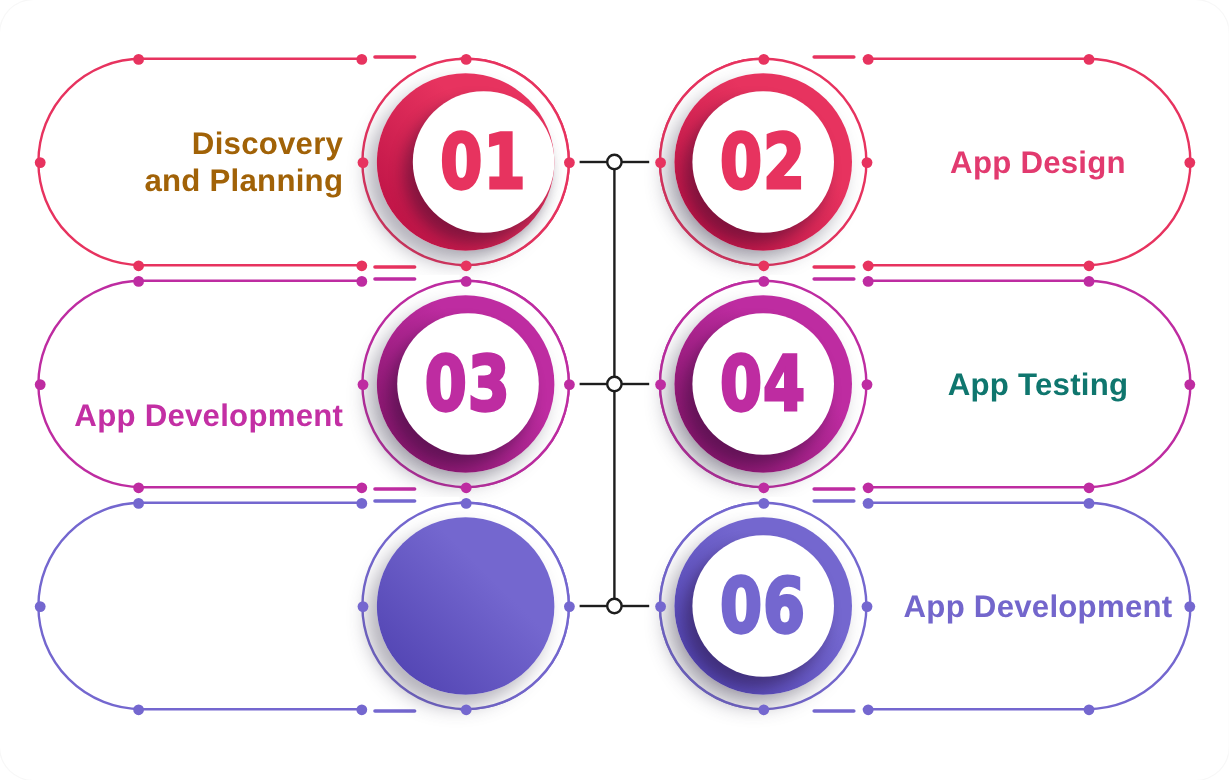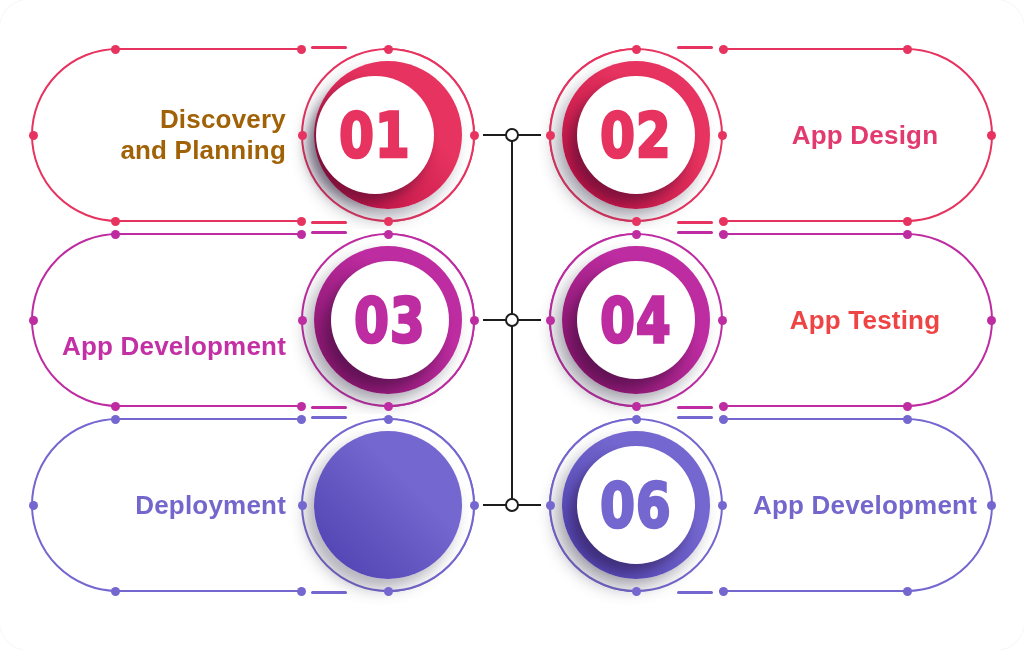--- a/index.html
+++ b/index.html
@@ -134,21 +134,21 @@
   <div class="node" style="left:505px; top:313px;"></div>
   <div class="node" style="left:505px; top:498px;"></div>
 
 <div class="pill" style="left: 31px; top: 48px; width: 444px; height: 174px; border-color: rgb(231, 51, 95);"></div>
     <div class="gap-cover" style="left: 305px; top: 44px; width: 78px; height: 7px;"></div>
     <div class="gap-cover" style="left: 305px; top: 219px; width: 78px; height: 7px;"></div>
     <div class="dash" style="left: 311px; top: 45.8px; width: 36px; background: rgb(231, 51, 95);"></div>
     <div class="dash" style="left: 311px; top: 220.8px; width: 36px; background: rgb(231, 51, 95);"></div>
     <div class="thin-ring" style="left: 301px; top: 48px; border-color: rgb(231, 51, 95);"></div>
     <div class="thick-ring" style="left: 314px; top: 61px; background: linear-gradient(225deg, rgb(231, 51, 95) 35%, rgb(185, 15, 67) 95%);"></div>
-    <div class="inner-circle" style="left: 316px; top: 76px;">
+    <div class="inner-circle" style="left: 344px; top: 76px;">
       <span class="step-number" style="color: rgb(231, 51, 95);">01</span>
     </div>
     <div class="dot" style="left: 28.5px; top: 130.5px; background: rgb(231, 51, 95);"></div>
     <div class="dot" style="left: 110.5px; top: 44.5px; background: rgb(231, 51, 95);"></div>
     <div class="dot" style="left: 296.5px; top: 44.5px; background: rgb(231, 51, 95);"></div>
     <div class="dot" style="left: 110.5px; top: 216.5px; background: rgb(231, 51, 95);"></div>
     <div class="dot" style="left: 296.5px; top: 216.5px; background: rgb(231, 51, 95);"></div>
     <div class="dot" style="left: 297.5px; top: 130.5px; background: rgb(231, 51, 95);"></div>
     <div class="dot" style="left: 469.5px; top: 130.5px; background: rgb(231, 51, 95);"></div>
     <div class="dot" style="left: 383.5px; top: 44.5px; background: rgb(231, 51, 95);"></div>
@@ -213,42 +213,39 @@
     </div>
     <div class="dot" style="left: 986.5px; top: 315.5px; background: rgb(190, 44, 161);"></div>
     <div class="dot" style="left: 718.5px; top: 229.5px; background: rgb(190, 44, 161);"></div>
     <div class="dot" style="left: 902.5px; top: 229.5px; background: rgb(190, 44, 161);"></div>
     <div class="dot" style="left: 718.5px; top: 401.5px; background: rgb(190, 44, 161);"></div>
     <div class="dot" style="left: 902.5px; top: 401.5px; background: rgb(190, 44, 161);"></div>
     <div class="dot" style="left: 545.5px; top: 315.5px; background: rgb(190, 44, 161);"></div>
     <div class="dot" style="left: 717.5px; top: 315.5px; background: rgb(190, 44, 161);"></div>
     <div class="dot" style="left: 631.5px; top: 229.5px; background: rgb(190, 44, 161);"></div>
     <div class="dot" style="left: 631.5px; top: 401.5px; background: rgb(190, 44, 161);"></div>
-    <div class="label align-left" style="left: 740px; top: 278px; width: 250px; color: #ef4444;">
+    <div class="label align-left" style="left: 740px; top: 278px; width: 250px; color: #0f766e;">
       <div>App Testing</div>
     </div>
     <div class="pill" style="left: 31px; top: 418px; width: 444px; height: 174px; border-color: rgb(116, 103, 207);"></div>
     <div class="gap-cover" style="left: 305px; top: 414px; width: 78px; height: 7px;"></div>
     <div class="gap-cover" style="left: 305px; top: 589px; width: 78px; height: 7px;"></div>
     <div class="dash" style="left: 311px; top: 415.8px; width: 36px; background: rgb(116, 103, 207);"></div>
     <div class="dash" style="left: 311px; top: 590.8px; width: 36px; background: rgb(116, 103, 207);"></div>
     <div class="thin-ring" style="left: 301px; top: 418px; border-color: rgb(116, 103, 207);"></div>
     <div class="thick-ring" style="left: 314px; top: 431px; background: linear-gradient(225deg, rgb(116, 103, 207) 35%, rgb(79, 65, 176) 95%);"></div>
     <div class="dot" style="left: 28.5px; top: 500.5px; background: rgb(116, 103, 207);"></div>
     <div class="dot" style="left: 110.5px; top: 414.5px; background: rgb(116, 103, 207);"></div>
     <div class="dot" style="left: 296.5px; top: 414.5px; background: rgb(116, 103, 207);"></div>
     <div class="dot" style="left: 110.5px; top: 586.5px; background: rgb(116, 103, 207);"></div>
     <div class="dot" style="left: 296.5px; top: 586.5px; background: rgb(116, 103, 207);"></div>
     <div class="dot" style="left: 297.5px; top: 500.5px; background: rgb(116, 103, 207);"></div>
     <div class="dot" style="left: 469.5px; top: 500.5px; background: rgb(116, 103, 207);"></div>
     <div class="dot" style="left: 383.5px; top: 414.5px; background: rgb(116, 103, 207);"></div>
     <div class="dot" style="left: 383.5px; top: 586.5px; background: rgb(116, 103, 207);"></div>
-    <div class="label align-right" style="left: 38px; top: 463px; width: 248px; color: rgb(115, 102, 204);">
-      <div>Deployment</div>
-    </div>
     <div class="pill" style="left: 549px; top: 418px; width: 444px; height: 174px; border-color: rgb(116, 103, 207);"></div>
     <div class="gap-cover" style="left: 641px; top: 414px; width: 78px; height: 7px;"></div>
     <div class="gap-cover" style="left: 641px; top: 589px; width: 78px; height: 7px;"></div>
     <div class="dash" style="left: 677px; top: 415.8px; width: 36px; background: rgb(116, 103, 207);"></div>
     <div class="dash" style="left: 677px; top: 590.8px; width: 36px; background: rgb(116, 103, 207);"></div>
     <div class="thin-ring" style="left: 549px; top: 418px; border-color: rgb(116, 103, 207);"></div>
     <div class="thick-ring" style="left: 562px; top: 431px; background: linear-gradient(225deg, rgb(116, 103, 207) 35%, rgb(79, 65, 176) 95%);"></div>
     <div class="inner-circle" style="left: 577px; top: 446px;">
       <span class="step-number" style="color: rgb(116, 103, 207);">06</span>
     </div>

